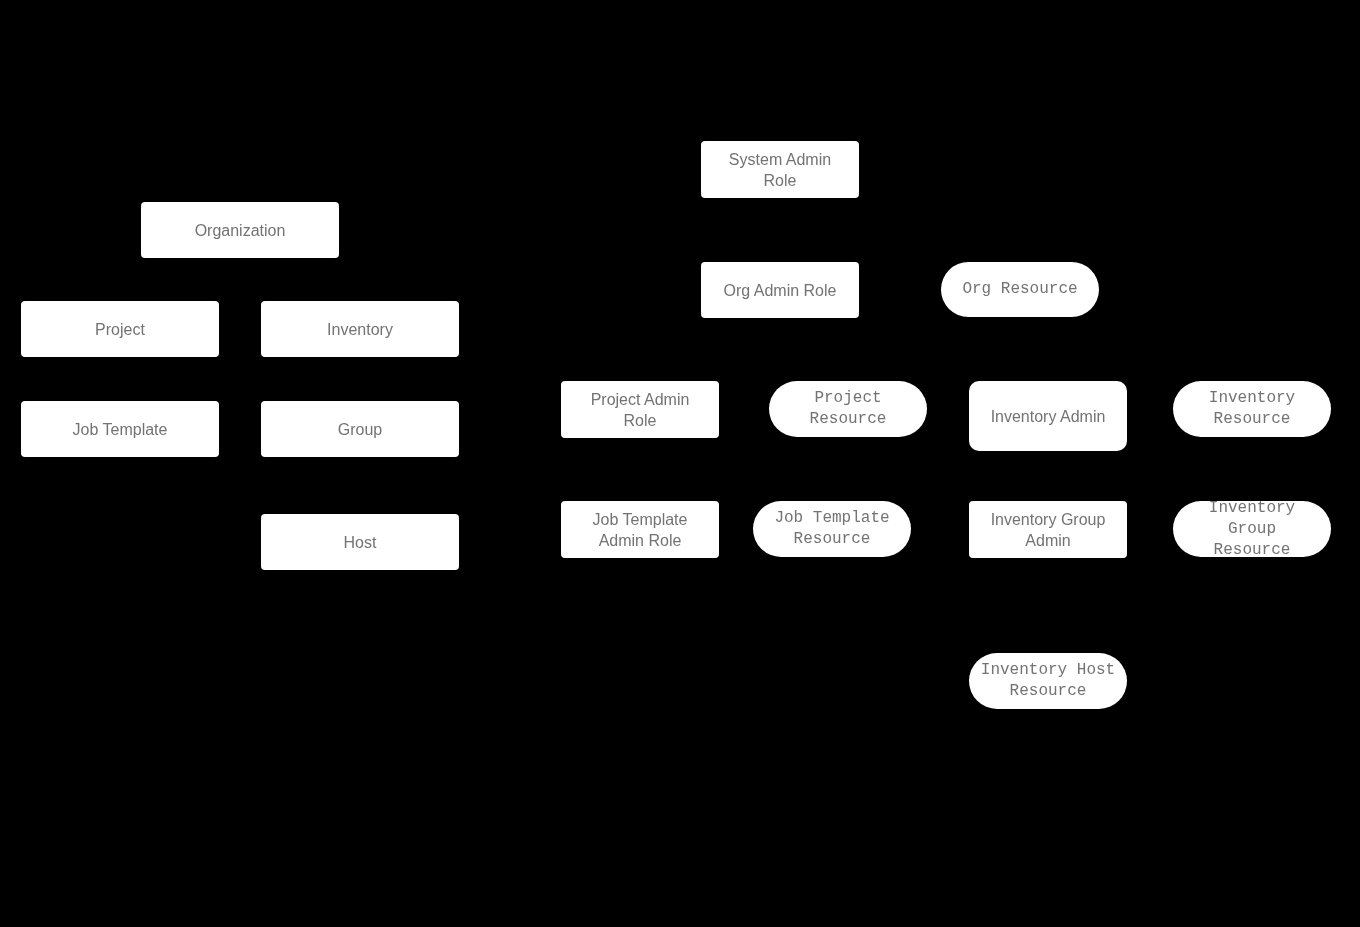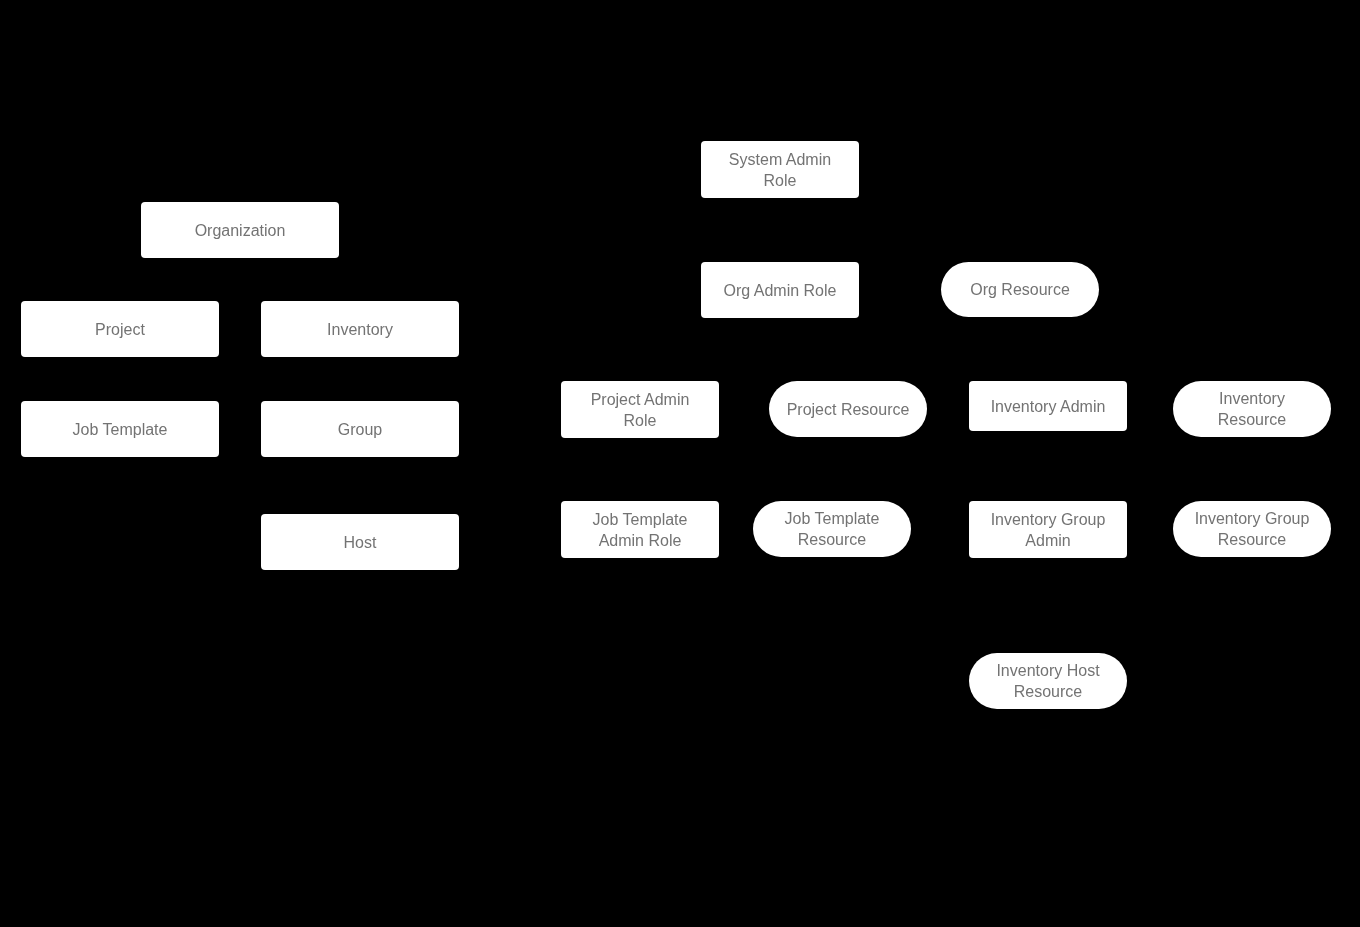--- a/index.html
+++ b/index.html
@@ -24,20 +24,21 @@
     text-align: center;
     box-sizing: border-box;
     font-size: 16px;
     line-height: 21px;
   }
   .rect {
     border-radius: 4px;
   }
   .pill {
     border-radius: 28px;
+    font-family: Liberation Mono, monospace;
   }
   .label {
     white-space: pre-line;
     padding: 0 8px;
   }
 </style>
 </head>
 <body>
 
 <div class="node rect" style="left:141px; top:202px; width:198px; height:56px;">
@@ -70,21 +71,21 @@
   <span class="label">Org Resource</span>
 </div>
 
 <div class="node rect" style="left:561px; top:381px; width:158px; height:57px;">
   <span class="label">Project Admin
 Role</span>
 </div>
 <div class="node pill" style="left:769px; top:381px; width:158px; height:56px;">
   <span class="label">Project Resource</span>
 </div>
-<div class="node rect" style="left:969px; top:381px; width:158px; height:50px;">
+<div class="node rect" style="left:969px; top:381px; width:158px; height:70px;border-radius:10px;">
   <span class="label">Inventory Admin</span>
 </div>
 <div class="node pill" style="left:1173px; top:381px; width:158px; height:56px;">
   <span class="label">Inventory
 Resource</span>
 </div>
 
 <div class="node rect" style="left:561px; top:501px; width:158px; height:57px;">
   <span class="label">Job Template
 Admin Role</span>

